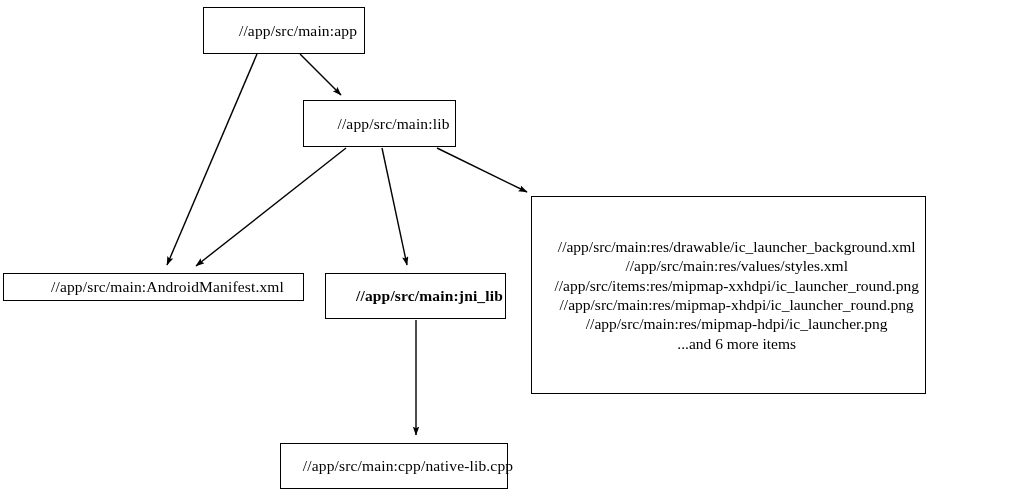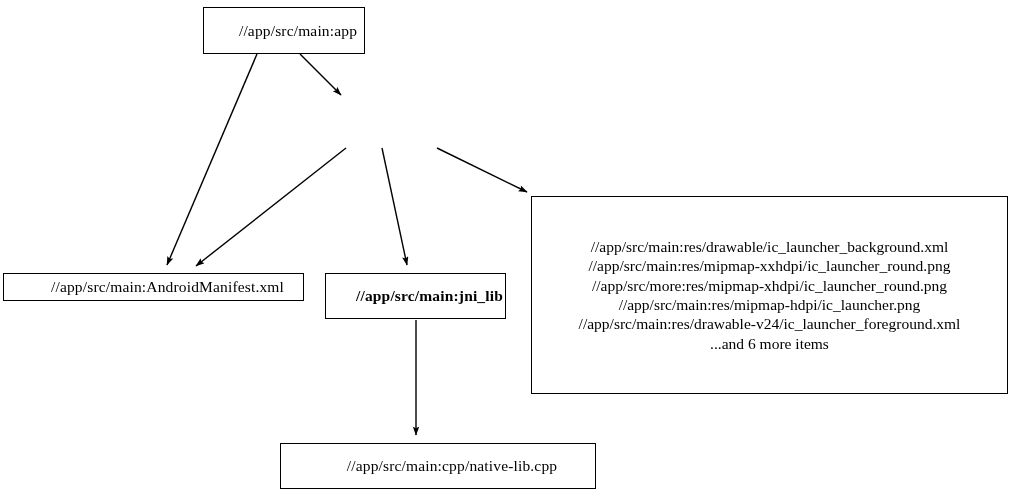--- a/index.html
+++ b/index.html
@@ -54,22 +54,22 @@
     display: block;
     font-size: 15.5px;
     white-space: nowrap;
   }
 
   
   #node-app        { left: 203px; top: 7px;   width: 162px; height: 47px; }
   #node-lib        { left: 303px; top: 100px; width: 153px; height: 47px; }
   #node-manifest   { left: 3px;   top: 273px; width: 301px; height: 28px; }
   #node-jni-lib    { left: 325px; top: 273px; width: 181px; height: 46px; font-weight: bold; }
-  #node-resources  { left: 531px; top: 196px; width: 477px; height: 198px; }
-  #node-native-lib { left: 280px; top: 443px; width: 316px; height: 46px; }
+  #node-resources  { left: 531px; top: 196px; width: 395px; height: 198px; justify-content: flex-end; }
+  #node-native-lib { left: 280px; top: 443px; width: 228px; height: 46px; }
 </style>
 </head>
 <body>
 
 <div id="graph-canvas">
 
   <svg id="edge-layer" viewBox="0 0 1018 496" width="1018" height="496" xmlns="http://www.w3.org/2000/svg">
     <defs>
       <marker id="arrowhead" markerWidth="10" markerHeight="10" refX="8.4" refY="3.2" orient="auto" markerUnits="userSpaceOnUse">
         <path d="M 0 0 L 9 3.2 L 0 6.4 L 1.7 3.2 z" fill="#000000"></path>
@@ -98,37 +98,40 @@
 
     <g>
       <path d="M 416 320 L 416 435" stroke="#000000" stroke-width="1.4" fill="none" marker-end="url(#arrowhead)"></path>
     </g>
   </svg>
 
   <div class="node" id="node-app">
     <span class="node-label">//app/src/main:app</span>
   </div>
 
+  <div class="node" id="node-lib">
+    <span class="node-label">//app/src/main:lib</span>
+  </div>
 
   <div class="node" id="node-manifest">
     <span class="node-label">//app/src/main:AndroidManifest.xml</span>
   </div>
 
   <div class="node" id="node-jni-lib">
     <span class="node-label">//app/src/main:jni_lib</span>
   </div>
 
   <div class="node" id="node-native-lib">
     <span class="node-label">//app/src/main:cpp/native-lib.cpp</span>
   </div>
 
   <div class="node node-multiline" id="node-resources">
     <div>
         <span class="multi-line">//app/src/main:res/drawable/ic_launcher_background.xml</span>
-        <span class="multi-line">//app/src/main:res/mipmap-xxhdpi/ic_launcher_round.png</span>
-        <span class="multi-line">//app/src/more:res/mipmap-xhdpi/ic_launcher_round.png</span>
+        <span class="multi-line">//app/src/main:res/values/styles.xml</span>
+        <span class="multi-line">//app/src/items:res/mipmap-xxhdpi/ic_launcher_round.png</span>
+        <span class="multi-line">//app/src/main:res/mipmap-xhdpi/ic_launcher_round.png</span>
         <span class="multi-line">//app/src/main:res/mipmap-hdpi/ic_launcher.png</span>
-        <span class="multi-line">//app/src/main:res/drawable-v24/ic_launcher_foreground.xml</span>
         <span class="multi-line">...and 6 more items</span>
       </div>
   </div>
 
 </div>
 
 </body></html>

